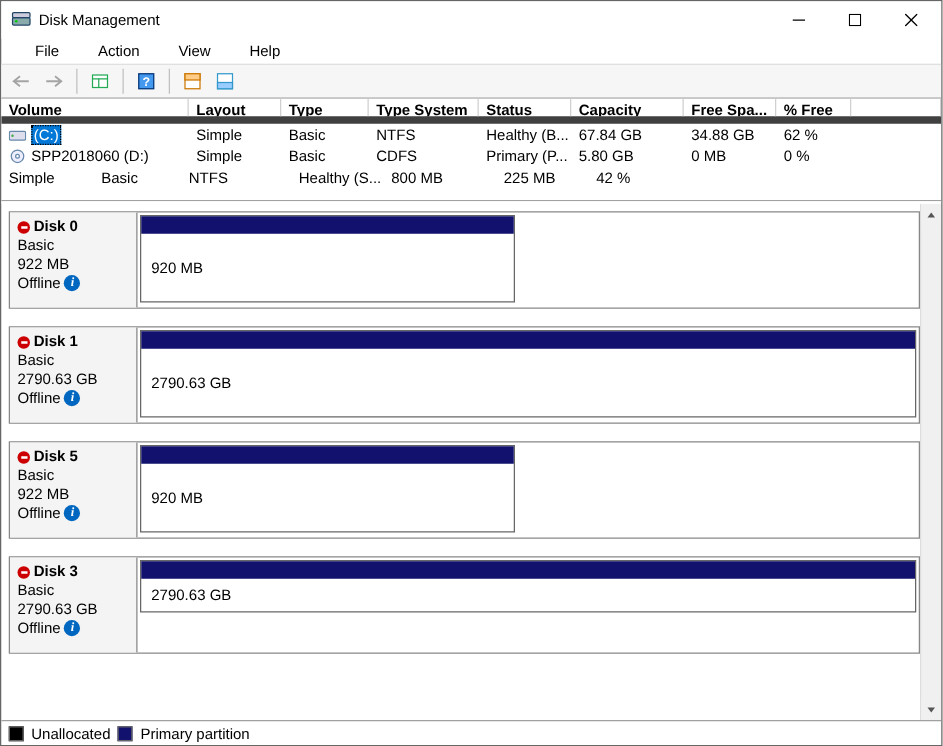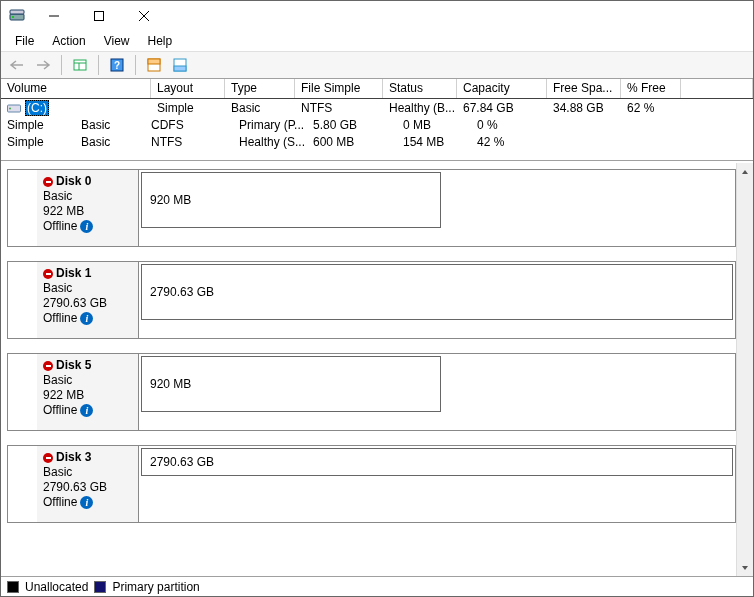--- a/index.html
+++ b/index.html
@@ -26,21 +26,21 @@
   .titlebar .icon { width: 16px; height: 16px; margin-right: 6px; display:flex; align-items:center; justify-content:center; }
   .titlebar .title { flex: 1; font-size: 12px; }
   .winbtn { width: 45px; height: 28px; display:flex; align-items:center; justify-content:center; }
   .menubar {
     height: 20px;
     display: flex;
     align-items: center;
     padding: 0 6px;
     gap: 2px;
   }
-  .menuitem { padding: 1px 8px; }
+  .menuitem { padding: 1px 8px; margin-left: 13px; }
   .toolbar {
     height: 28px;
     border-top: 1px solid #e0e0e0;
     border-bottom: 1px solid #a0a0a0;
     background: #f6f6f6;
     display: flex;
     align-items: center;
     padding: 0 4px;
     gap: 2px;
   }
@@ -51,21 +51,22 @@
   }
   .tsep { width:1px; height:20px; background:#c0c0c0; margin:0 4px; }
   .vlist {
     height: 82px;
     border-bottom: 1px solid #a0a0a0;
   }
   .vlist-header {
     height: 20px;
     display: flex;
     background: #fff;
-    border-bottom: 1px solid #404040;
+    border-bottom: 6px solid #404040;
+    font-weight: bold;
   }
   .vlist-header .col {
     border-right: 1px solid #d0d0d0;
     padding: 2px 6px;
     font-size: 12px;
     overflow: hidden;
     white-space: nowrap;
     text-overflow: ellipsis;
   }
   .vlist-rows { }
@@ -104,42 +105,41 @@
     display:flex; flex-direction:column;
   }
   .sbtn{height:17px; display:flex; align-items:center; justify-content:center; background:#f0f0f0;}
   .strack{flex:1;}
   .diskrow {
     display:flex;
     border:1px solid #888;
     margin-bottom:14px;
     min-height:78px;
     background:#fff;
-    padding-left:29px;
   }
   .diskinfo {
     width:102px;
     border-right:1px solid #888;
     background:#f4f4f4;
     padding:4px 6px;
     font-size:12px;
     line-height:15px;
   }
   .diskinfo .dname{ font-weight:bold; display:flex; align-items:center; gap:3px;}
   .redstop{
     width:10px;height:10px;border-radius:50%;background:#c00;display:inline-flex;align-items:center;justify-content:center;
   }
   .redstop::after{content:"";width:5px;height:2px;background:#fff;}
   .infoicon{
     width:13px;height:13px;border-radius:50%;background:#0067c0;color:#fff;display:inline-flex;align-items:center;justify-content:center;font-weight:bold;font-size:10px;font-style:italic;font-family:Georgia,serif;
   }
   .partcol{ flex:1; display:flex; flex-direction:column; padding:2px;}
   .part {
     border:1px solid #666;
-    display:flex; flex-direction:row;
+    display:flex; flex-direction:column;
   }
   .part-head{ height:14px; background:#12126e; }
   .part-body{ padding:6px 8px; display:flex; align-items:center; font-size:12px; height:54px;}
   .legend {
     height:20px;
     border-top:1px solid #a0a0a0;
     display:flex; align-items:center;
     padding:0 6px; gap:6px;
     font-size:12px;
   }
@@ -149,20 +149,21 @@
 <body>
 
 <div class="titlebar">
   <span class="icon">
     <svg width="16" height="16" viewBox="0 0 16 16">
         <rect x="1" y="6" width="14" height="6" rx="1" fill="#8aa" stroke="#246"></rect>
         <circle cx="4" cy="9" r="1" fill="#0c0"></circle>
         <rect x="1" y="2" width="14" height="4" rx="1" fill="#ccd" stroke="#246"></rect>
       </svg>
   </span>
+  <span class="title">Disk Management</span>
   <div class="winbtn">
       <svg width="10" height="10">
         <line x1="0" y1="5" x2="10" y2="5" stroke="#000"></line>
       </svg>
     </div>
   <div class="winbtn">
       <svg width="10" height="10">
         <rect x="0.5" y="0.5" width="9" height="9" fill="none" stroke="#000"></rect>
       </svg>
     </div>
@@ -220,21 +221,21 @@
         <rect x="1" y="8" width="12" height="5" fill="#9cf" stroke="#39c"></rect>
       </svg>
     </div>
 </div>
 
 <div class="vlist">
   <div class="vlist-header">
     <div class="col c0">Volume</div>
     <div class="col c1">Layout</div>
     <div class="col c2">Type</div>
-    <div class="col c3">File Simple</div>
+    <div class="col c3">Type System</div>
     <div class="col c4">Status</div>
     <div class="col c5">Capacity</div>
     <div class="col c6">Free Spa...</div>
     <div class="col c7">% Free</div>
     <div class="col c8"></div>
   </div>
   <div class="vlist-rows" id="vrows">
       <div class="vrow selected">
         <div class="cell c0">
           <span class="smallicon">
@@ -247,35 +248,44 @@
         </div>
         <div class="cell c1">Simple</div>
         <div class="cell c2">Basic</div>
         <div class="cell c3">NTFS</div>
         <div class="cell c4">Healthy (B...</div>
         <div class="cell c5">67.84 GB</div>
         <div class="cell c6">34.88 GB</div>
         <div class="cell c7">62 %</div>
       </div>
       <div class="vrow">
+        <div class="cell c0">
+          <span class="smallicon">
+            <svg width="14" height="12">
+              <circle cx="7" cy="6" r="5" fill="#eef" stroke="#68a"></circle>
+              <circle cx="7" cy="6" r="1.5" fill="#fff" stroke="#68a"></circle>
+            </svg>
+          </span>
+          <span class="vname">SPP2018060 (D:)</span>
+        </div>
         <div class="cell c1">Simple</div>
         <div class="cell c2">Basic</div>
         <div class="cell c3">CDFS</div>
         <div class="cell c4">Primary (P...</div>
         <div class="cell c5">5.80 GB</div>
         <div class="cell c6">0 MB</div>
         <div class="cell c7">0 %</div>
       </div>
       <div class="vrow">
         <div class="cell c1">Simple</div>
         <div class="cell c2">Basic</div>
         <div class="cell c3">NTFS</div>
         <div class="cell c4">Healthy (S...</div>
-        <div class="cell c5">600 MB</div>
-        <div class="cell c6">154 MB</div>
+        <div class="cell c5">800 MB</div>
+        <div class="cell c6">225 MB</div>
         <div class="cell c7">42 %</div>
       </div>
     </div>
 </div>
 
 <div class="disk-area">
   <div class="disk-scroll" id="disks">
       <div class="diskrow">
         <div class="diskinfo">
           <div class="dname">

